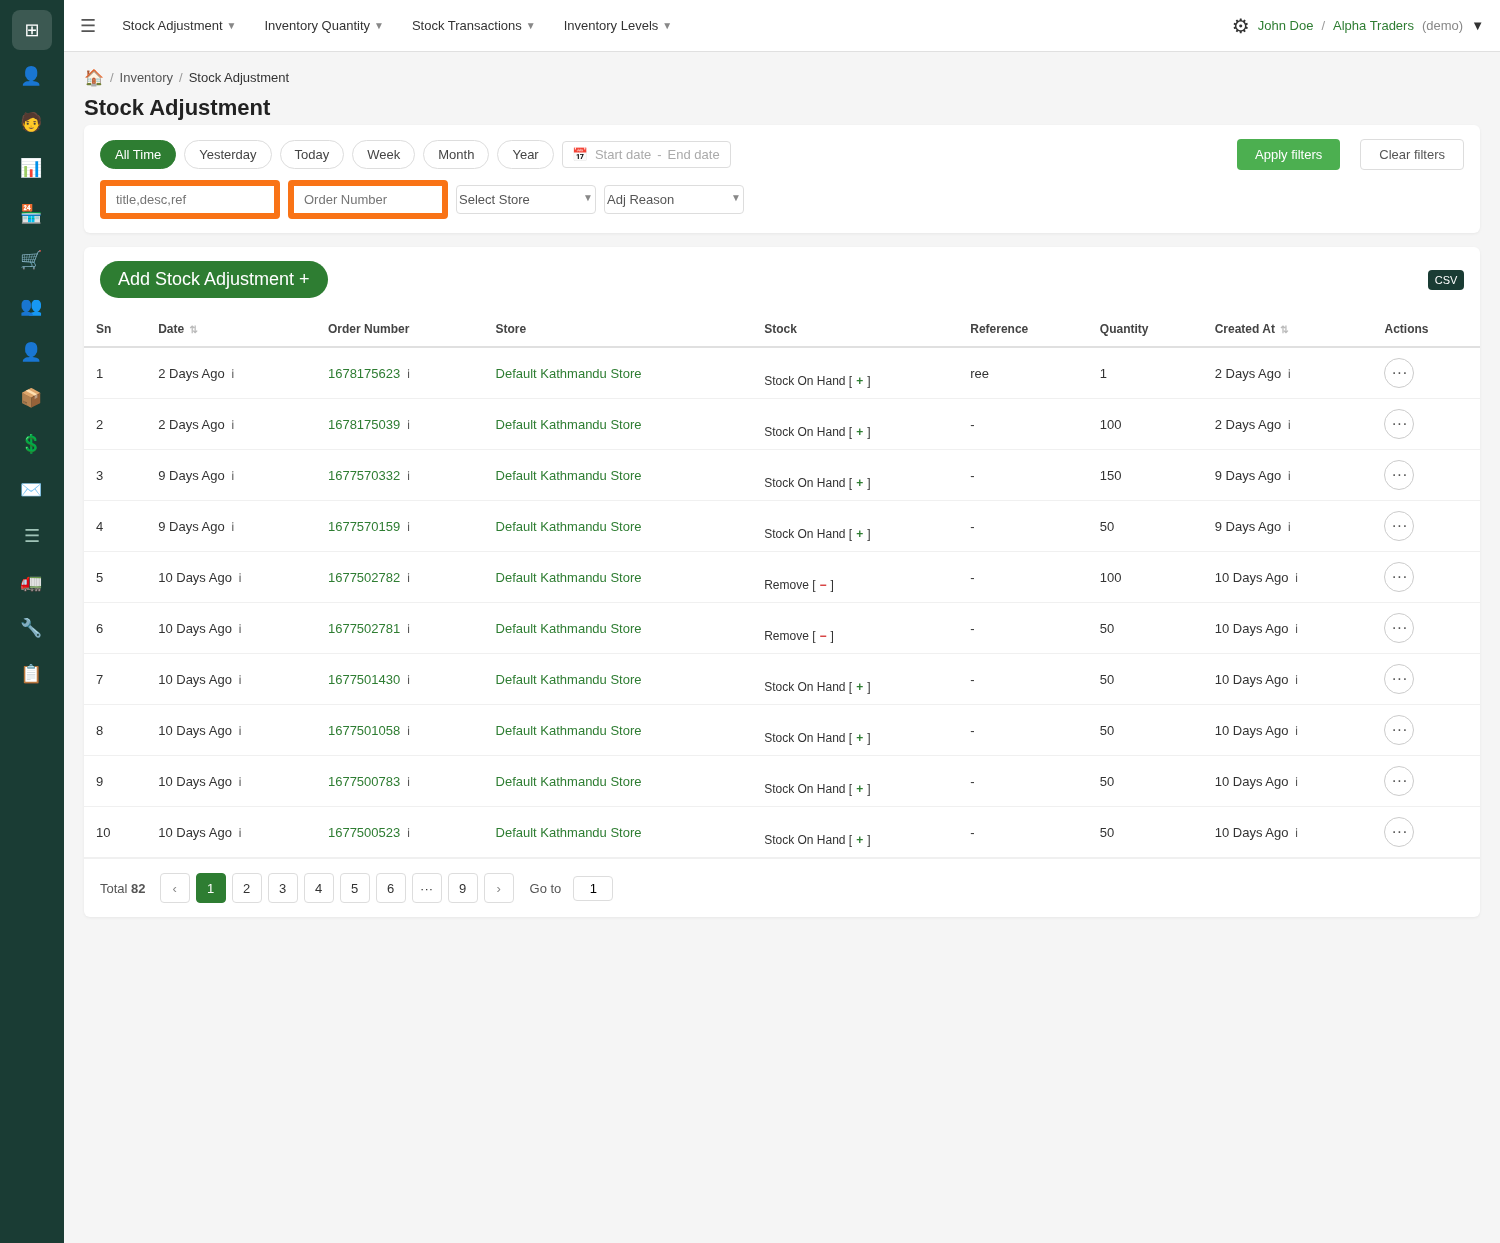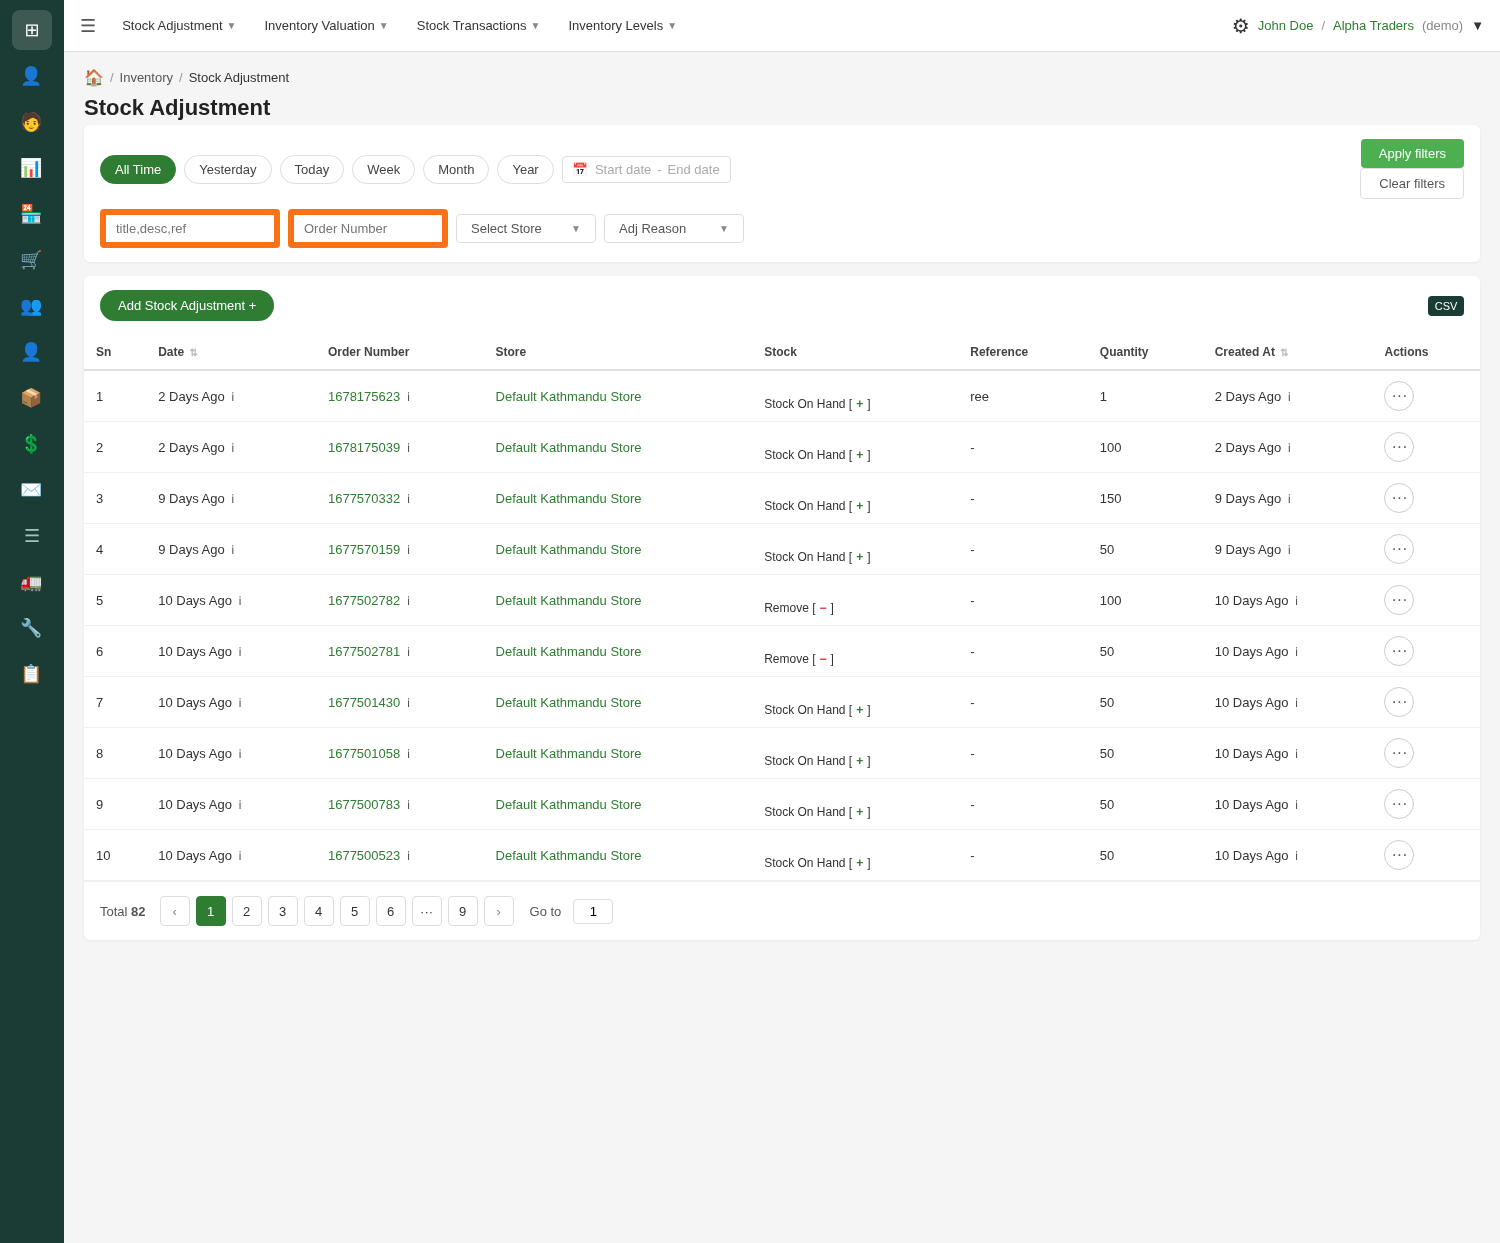--- a/index.html
+++ b/index.html
@@ -106,42 +106,42 @@
       border: 1px solid #ddd; border-radius: 4px;
       padding: 7px 18px; font-size: 13px; cursor: pointer;
     }
     .filter-input {
       border: 6px solid #f97316; border-radius: 4px;
       padding: 6px 10px; font-size: 13px; color: #333; outline: none;
       background: #fff;
     }
     .filter-select {
       border: 1px solid #ddd; border-radius: 4px;
-      padding: 6px 14px; font-size: 13px; color: #555; outline: none;
+      padding: 6px 2px; font-size: 13px; color: #555; outline: none;
       background: #fff; cursor: pointer;
-      display: flex; align-items: center; gap: 6px; min-width: 140px;
-    }
-    .filter-actions { display: flex; flex-direction: column; gap: 0; margin-left: auto; justify-content: space-between; }
+      display: flex; gap: 6px; min-width: 140px;
+    }
+    .filter-actions { display: flex; flex-direction: row; gap: 20px; margin-left: auto; justify-content: space-between; }
 
     
     .table-card {
       background: #fff;
       border-radius: 6px;
       box-shadow: 0 1px 3px rgba(0,0,0,0.06);
       margin-top: 14px;
       overflow: hidden;
     }
     .table-toolbar {
       display: flex; align-items: center; justify-content: space-between;
       padding: 14px 16px;
     }
     .add-btn {
       background: #2e7d32; color: #fff;
       border: none; border-radius: 20px;
-      padding: 8px 18px; font-size: 13px; cursor: pointer;
+      padding: 8px 18px; font-size: 18px; cursor: pointer;
       font-weight: 500;
     }
     .csv-btn {
       width: 36px; height: 20px;
       background: #1a3c34; color: #fff;
       border: none; border-radius: 4px;
       font-size: 11px; font-weight: 400; cursor: pointer;
       display: flex; align-items: center; justify-content: center;
     }
 
@@ -217,21 +217,21 @@
 
 <div class="main">
 
   <div class="topnav">
     <span class="topnav-menu-icon">☰</span>
     <div class="topnav-item">
       <span>Stock Adjustment</span>
       <span class="chevron">▼</span>
     </div>
     <div class="topnav-item">
-      <span>Inventory Valuation</span>
+      <span>Inventory Quantity</span>
       <span class="chevron">▼</span>
     </div>
     <div class="topnav-item">
       <span>Stock Transactions</span>
       <span class="chevron">▼</span>
     </div>
     <div class="topnav-item">
       <span>Inventory Levels</span>
       <span class="chevron">▼</span>
     </div>

